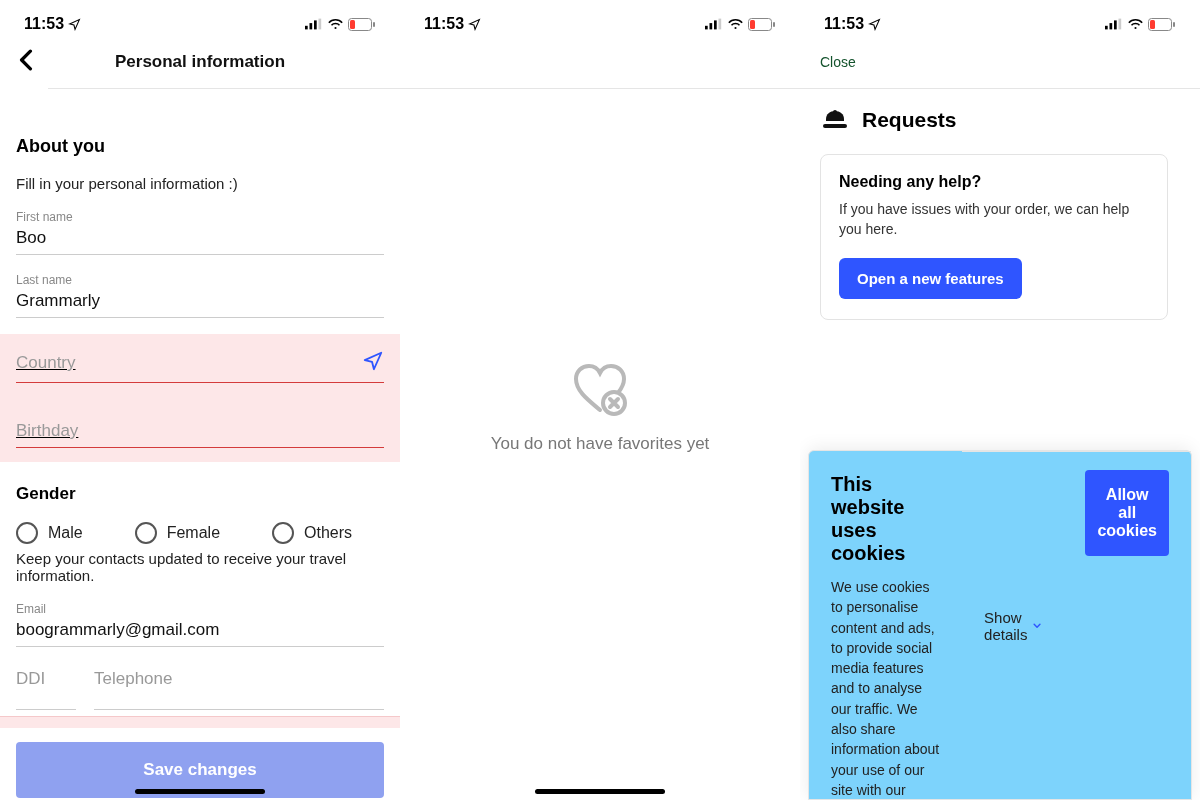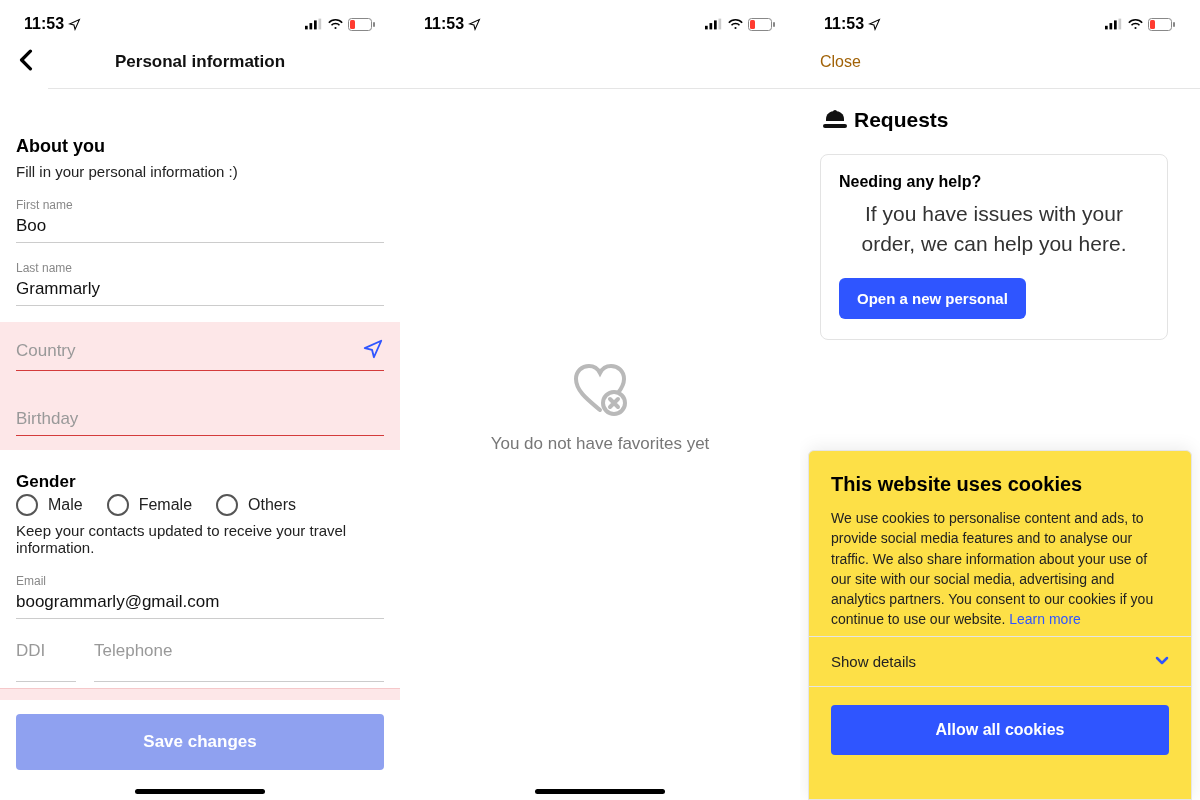--- a/index.html
+++ b/index.html
@@ -15,56 +15,56 @@
   .sb-right { display: flex; align-items: center; gap: 4px; }
 
   
   .navbar { position: relative; height: 52px; display: flex; align-items: center; justify-content: center; }
   .nav-back { position: absolute; left: 18px; top: 50%; transform: translateY(-50%); }
   .nav-title { font-size: 17px; font-weight: 700; color: #111; }
 
   
   .content1 { padding: 0 16px; }
   .section-title { font-size: 18px; font-weight: 700; margin-top: 48px; }
-  .section-sub { font-size: 15px; color: #222; margin-top: 6px; }
+  .section-sub { font-size: 15px; color: #222; margin-top: 18px; }
   .field { margin-top: 18px; }
   .field-label { font-size: 12px; color: #888; }
   .field-value { font-size: 17px; color: #111; padding: 4px 0 6px 0; border-bottom: 1px solid #ccc; }
   .field-placeholder { font-size: 17px; color: #999; }
-  .error-wrap { background: #fde7e8; margin: 16px -16px 16px -16px; padding: 6px 16px 14px 16px; }
+  .error-wrap { background: #fde7e8; margin: 16px -16px 16px -16px; padding: 6px 16px 14px 16px; text-decoration: underline; }
   .error-field { position: relative; border-bottom: 1px solid #d43b3b; padding: 10px 0 6px 0; display:flex; align-items:center; }
   .error-field + .error-field { margin-top: 28px; }
   .loc-arrow { margin-left:auto; }
   .gender-title { font-size: 17px; font-weight: 700; margin-top: 22px; }
-  .gender-row { display: flex; gap: 24px; margin-top: 2px; align-items: flex-start; }
+  .gender-row { display: flex; gap: 52px; margin-top: 18px; align-items: flex-start; }
   .radio { display: flex; align-items: center; gap: 10px; }
   .radio-circle { width: 22px; height: 22px; border: 2px solid #555; border-radius: 50%; }
   .radio-label { font-size: 16px; color: #222; }
   .contact-title { font-size: 18px; font-weight: 700; margin-top: 44px; }
   .phones-row { display:flex; gap: 18px; margin-top: 18px; }
   .phones-row .ddi { width: 60px; border-bottom:1px solid #ccc; padding:4px 0 20px 0; }
   .phones-row .tel { flex:1; border-bottom:1px solid #ccc; padding:4px 0 6px 0; }
   .error-strip { background:#fde7e8; height:12px; margin: 6px -16px 0 -16px; border-top:1px solid #f5c8ca; }
   .save-btn { margin: 14px 0 0 0; background:#8fa1f0; color:#fff; font-size:17px; font-weight:600; text-align:center; padding:18px 0; border-radius:4px; }
   .home-indicator { position:absolute; bottom:6px; left:50%; transform:translateX(-50%); width:130px; height:5px; background:#000; border-radius:3px; }
 
   
   .fav-empty { position:absolute; top:50%; left:50%; transform:translate(-50%,-40%); text-align:center; color:#666; width: 320px; }
   .fav-empty svg { display:block; margin:0 auto 18px auto; }
   .fav-text { font-size:17px; color:#777; }
 
   
-  .requests-hdr { display:flex; align-items:center; gap:6px; padding: 20px 22px 14px 22px; }
+  .requests-hdr { display:flex; align-items:center; gap:14px; padding: 20px 22px 14px 22px; }
   .requests-title { font-size:21px; font-weight:800; }
   .help-card { margin: 8px 32px 0 20px; border:1px solid #e3e3e3; border-radius:8px; padding:18px 18px 20px 18px; }
   .help-title { font-size:16px; font-weight:700; margin-bottom:8px; }
-  .help-body { font-size:21px; color:#333; line-height:1.45;text-align:center; }
+  .help-body { font-size:14px; color:#333; line-height:1.45; }
   .open-btn { display:inline-block; margin-top:18px; background:#2f55ff; color:#fff; font-size:15px; font-weight:600; padding:12px 18px; border-radius:6px; }
 
-  .cookie-sheet { position:absolute; left:8px; right:8px; bottom:0; top:450px; background:#fde047; border:1px solid #e5e5e5; border-radius:6px 6px 0 0; box-shadow:0 -2px 18px rgba(0,0,0,0.08); display:flex; flex-direction:column; }
+  .cookie-sheet { position:absolute; left:8px; right:8px; bottom:0; top:450px; background:#7dd3fc; border:1px solid #e5e5e5; border-radius:6px 6px 0 0; box-shadow:0 -2px 18px rgba(0,0,0,0.08); display:flex; }
   .cookie-main { padding:22px 22px 6px 22px; }
   .cookie-title { font-size:20px; font-weight:800; margin-bottom:12px; }
   .cookie-body { font-size:14px; color:#222; line-height:1.45; }
   .cookie-link { color:#2f55ff; }
   .cookie-details { border-top:1px solid #e5e5e5; padding:16px 22px; font-size:15px; color:#222; display:flex; align-items:center; justify-content:space-between; }
   .cookie-actions { border-top:1px solid #e5e5e5; padding:18px 22px 0 22px; }
   .allow-btn { background:#2f55ff; color:#fff; font-size:16px; font-weight:600; text-align:center; padding:16px 12px; border-radius:4px; }
 </style>
 </head>
 <body>
@@ -243,38 +243,38 @@
           </svg>
         <svg width="28" height="13" viewBox="0 0 28 13">
             <rect x="0.5" y="0.5" width="23" height="12" rx="3" fill="none" stroke="#888"></rect>
             <rect x="25" y="4" width="2" height="5" rx="1" fill="#888"></rect>
             <rect x="2" y="2" width="5" height="9" rx="1.5" fill="#ff3b30"></rect>
           </svg>
       </div>
     </div>
 
     <div class="navbar" style="justify-content:flex-start; padding-left:20px;">
-      <span class="" style="font-size:16px; color:#a16207;">Close</span>
+      <span class="" style="font-size:14px; color:#14532d;">Close</span>
     </div>
     <div class="divider" style="left:0"></div>
 
     <div class="requests-hdr">
       <svg width="26" height="22" viewBox="0 0 26 22">
         <path d="M4 10 C4 5 8 2 13 2 C18 2 22 5 22 10 L22 12 L4 12 Z" fill="#111"></path>
         <rect x="1" y="15" width="24" height="4" rx="2" fill="#111"></rect>
         <circle cx="13" cy="3" r="2" fill="#111"></circle>
       </svg>
       <span class="requests-title">Requests</span>
     </div>
 
     <div class="help-card">
       <div class="help-title">Needing any help?</div>
       <div class="help-body">If you have issues with your order, we can help you here.</div>
       <div class="open-btn">
-        <span>Open a new personal</span>
+        <span>Open a new features</span>
       </div>
     </div>
 
     <div class="cookie-sheet">
       <div class="cookie-main">
         <div class="cookie-title">This website uses cookies</div>
         <div class="cookie-body">
           <span>We use cookies to personalise content and ads, to provide social media features and to analyse our traffic. We also share information about your use of our site with our social media, advertising and analytics partners. You consent to our cookies if you continue to use our website. </span><span class="cookie-link">Learn more</span>
         </div>
       </div>

